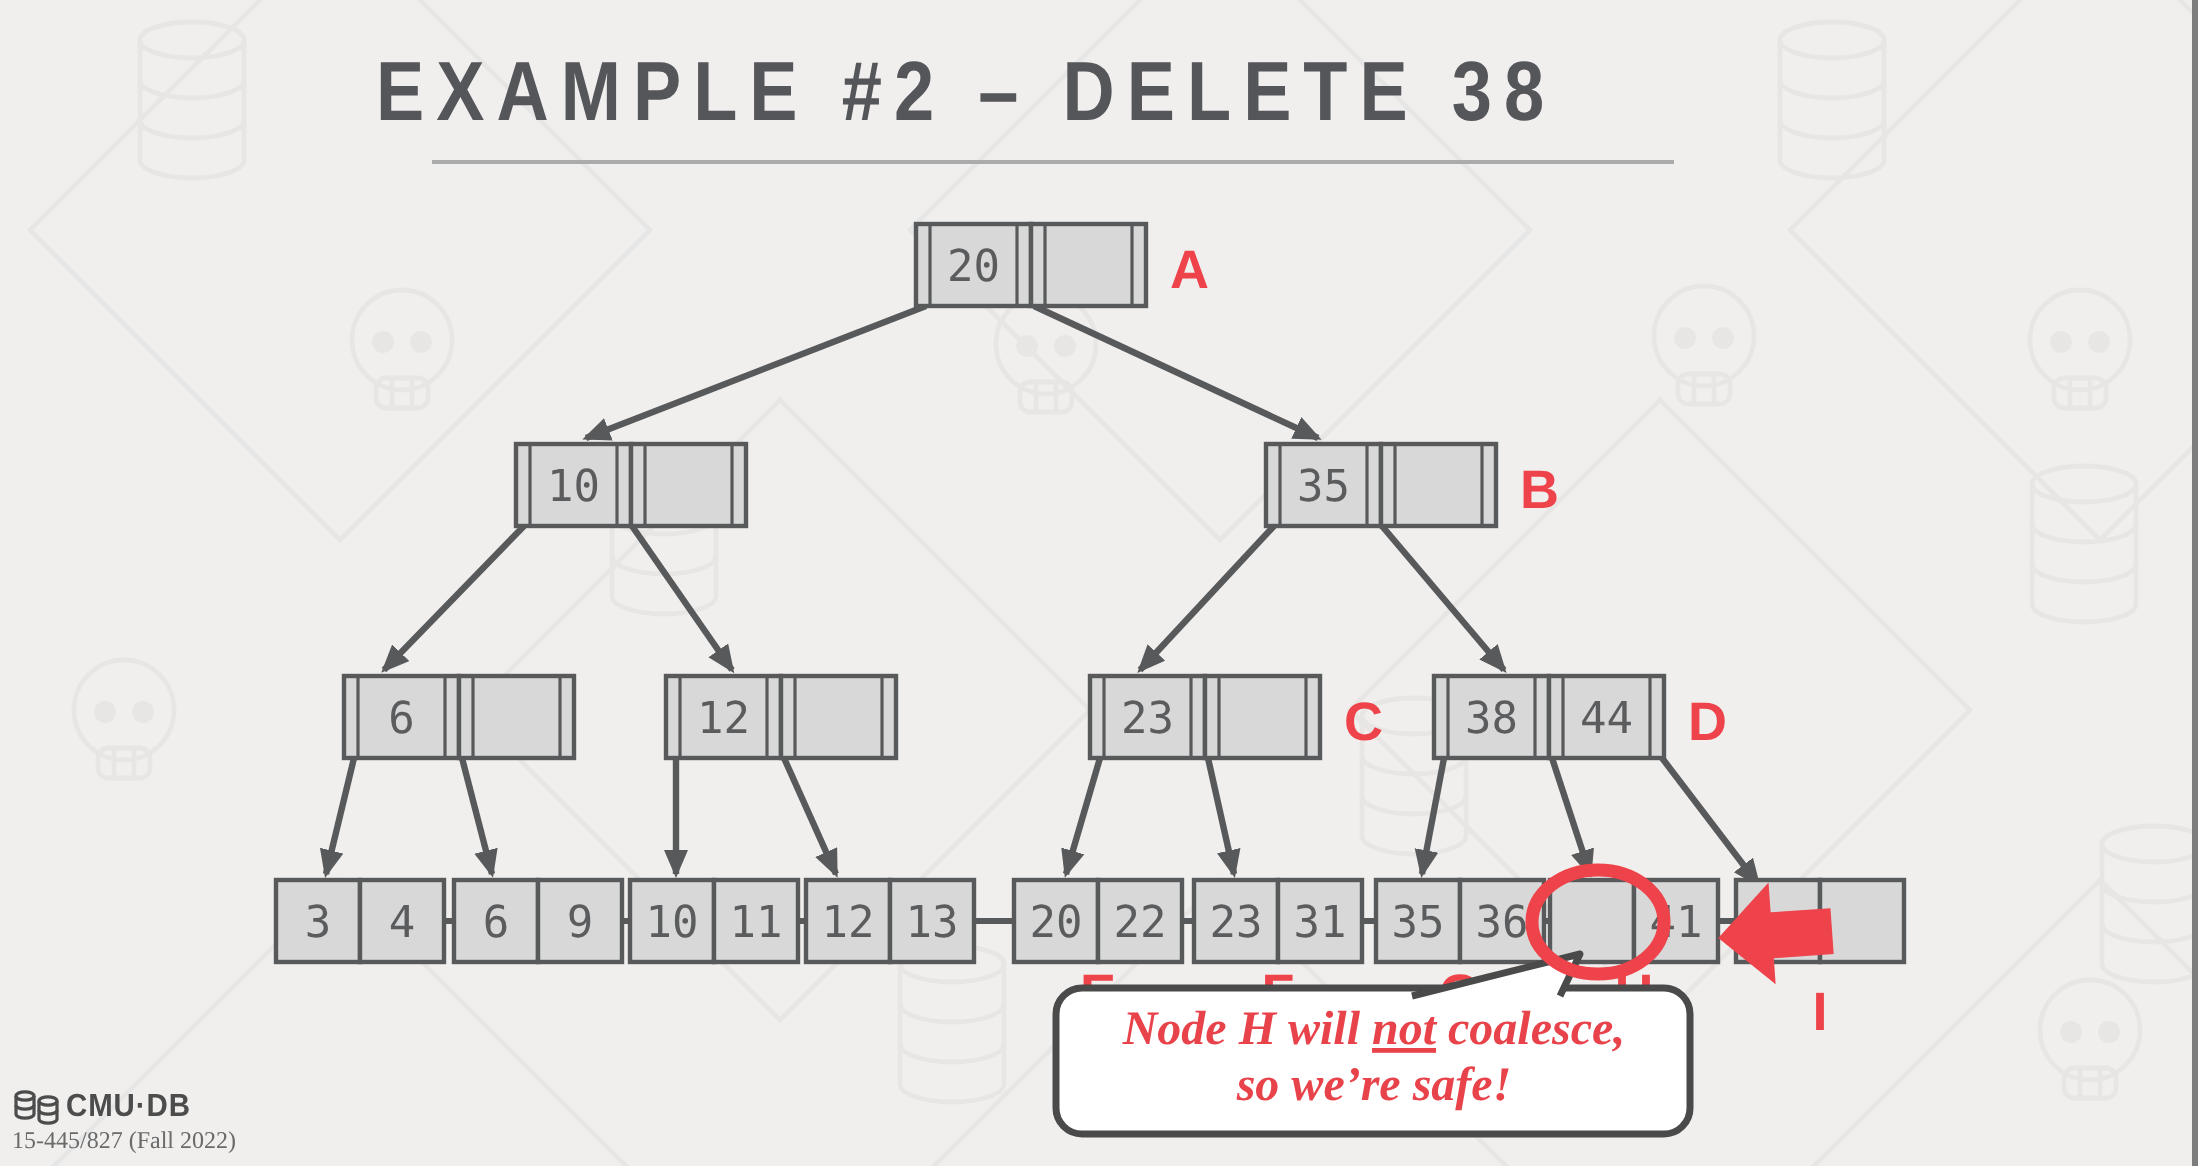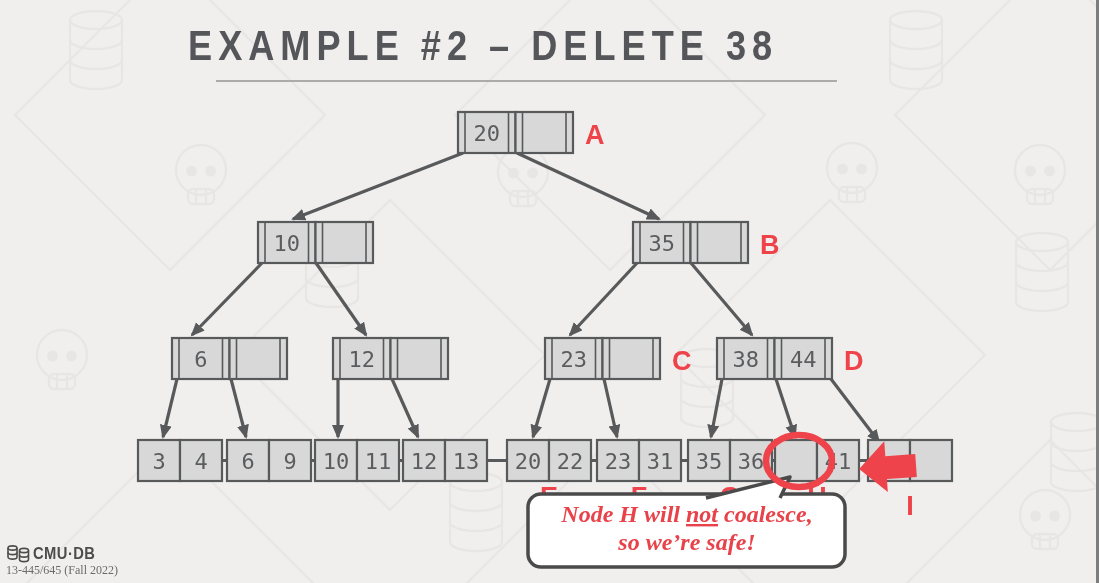--- a/index.html
+++ b/index.html
@@ -298,14 +298,14 @@
         <ellipse cx="6.5" cy="4" rx="4.5" ry="2.1"></ellipse>
         <path d="M2,4 V13 a4.5,2.1 0 0 0 9,0 V4"></path>
         <path d="M2,8.5 a4.5,2.1 0 0 0 9,0"></path>
         <ellipse cx="18" cy="6.5" rx="4.5" ry="2.1"></ellipse>
         <path d="M13.5,6.5 V15.5 a4.5,2.1 0 0 0 9,0 V6.5"></path>
         <path d="M13.5,11 a4.5,2.1 0 0 0 9,0"></path>
       </g>
     </svg>
     <span class="logo-text">CMU·DB</span>
   </div>
-  <div class="course">13-445/645 (Fall 2022)</div>
+  <div class="course">15-445/827 (Fall 2022)</div>
 </div>
 
 </body></html>

